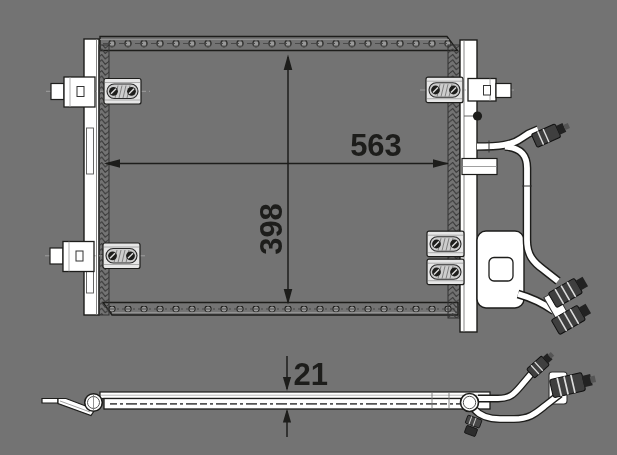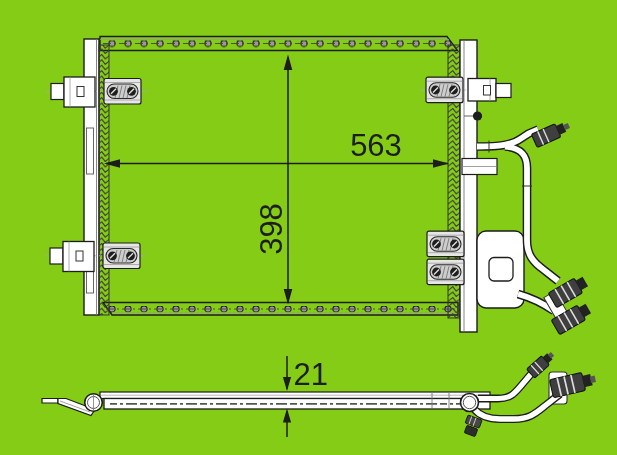--- a/index.html
+++ b/index.html
@@ -1,19 +1,20 @@
 <!DOCTYPE html>
 <html><head>
 <meta charset="utf-8">
 <style>
   html,body{margin:0;padding:0;background:#ffffff;}
   .stage{
     width:617px;height:455px;position:relative;overflow:hidden;
-    background:#84cc16;
+    background:#737373;
     font-family:"Liberation Sans", sans-serif;
+    font-weight:bold;
   }
   svg{display:block;}
   text{
     font-family:"Liberation Sans", sans-serif;
     fill:#1d1d1b;
   }
 </style>
 </head>
 <body>
 

